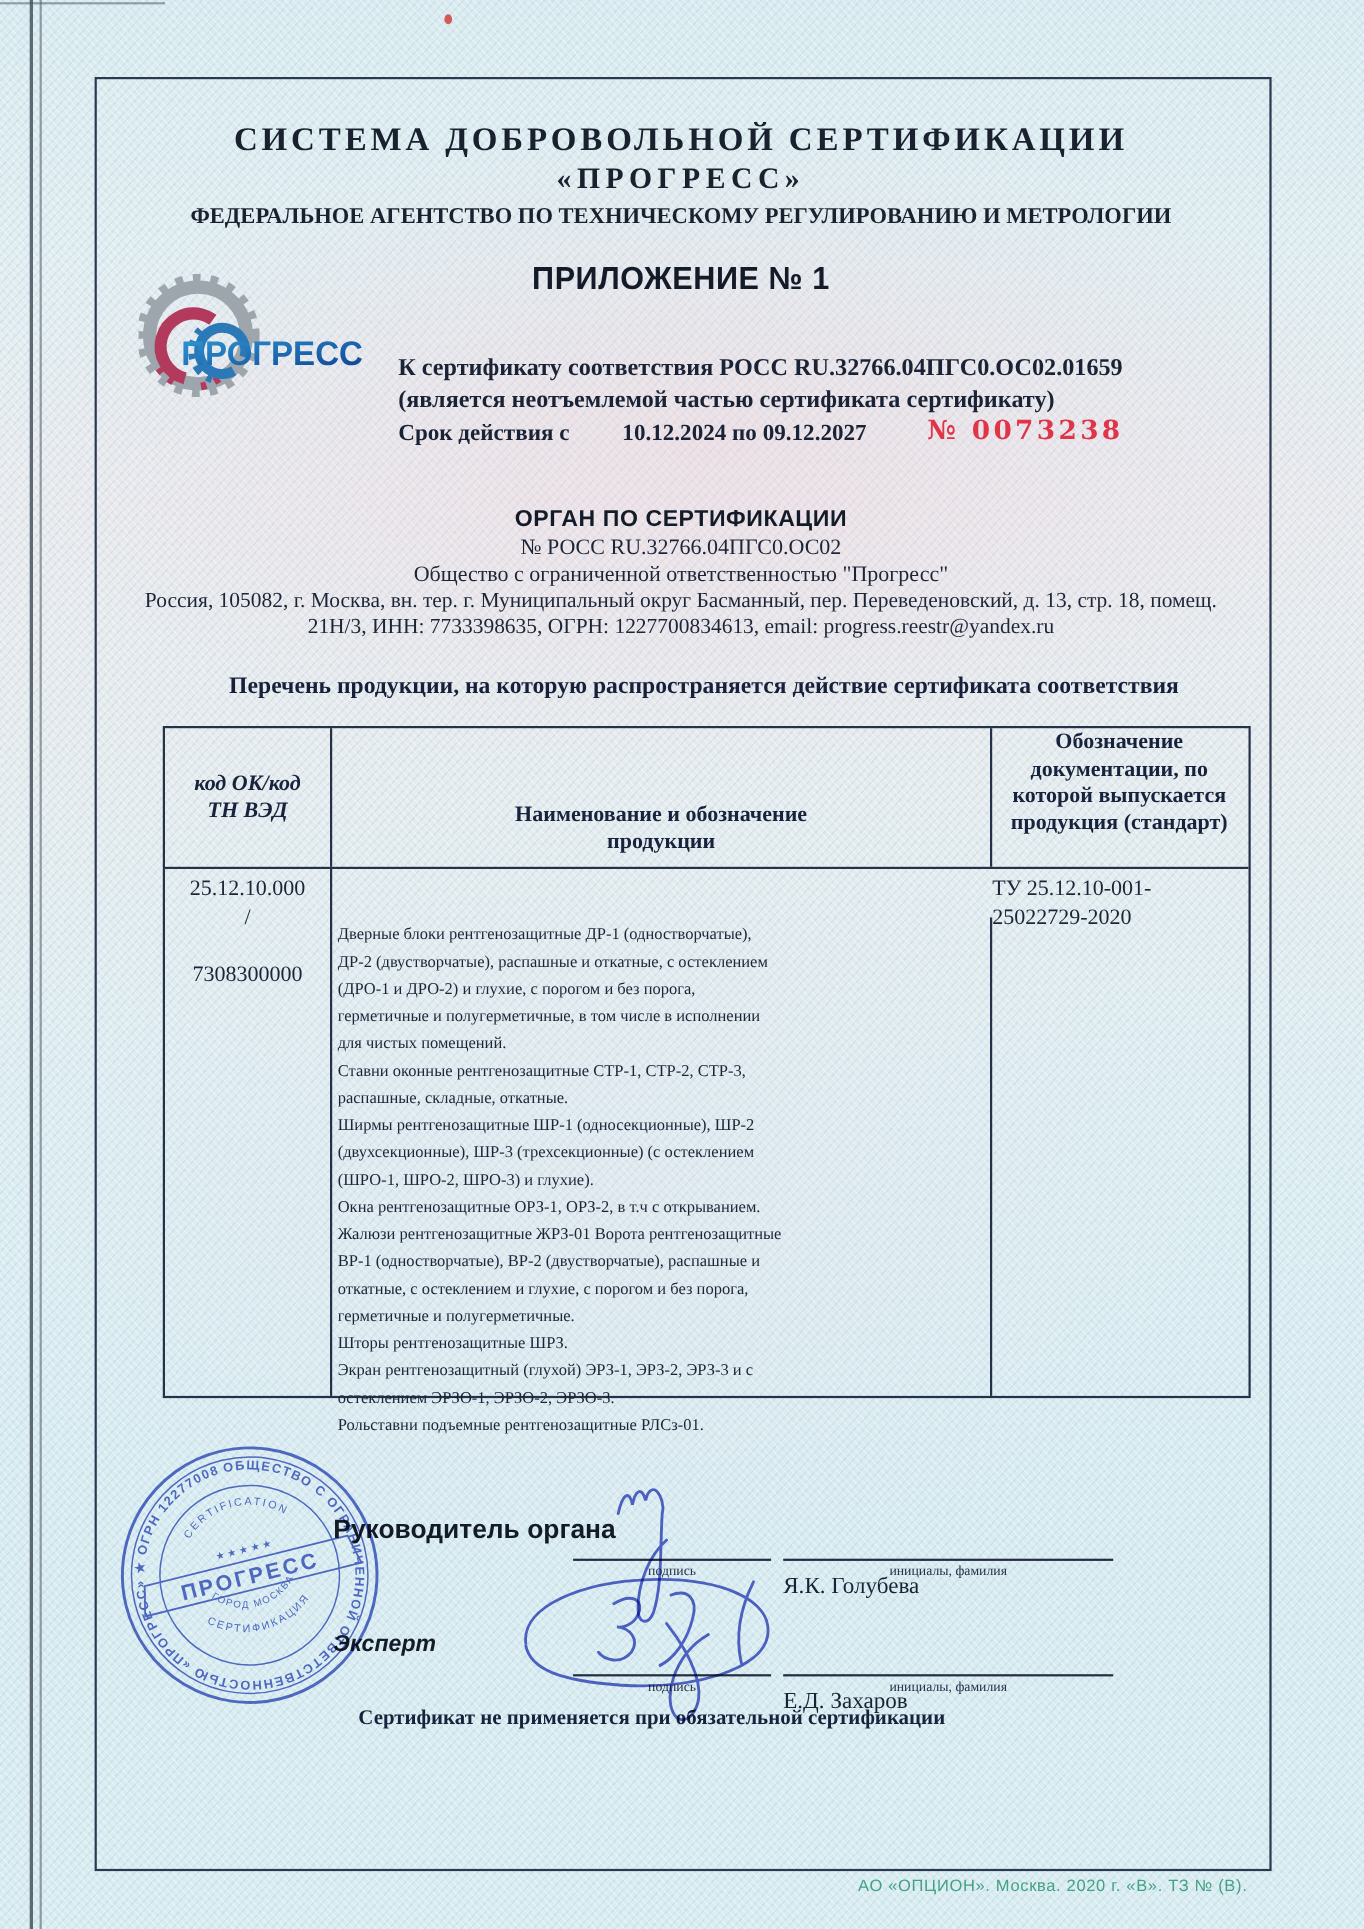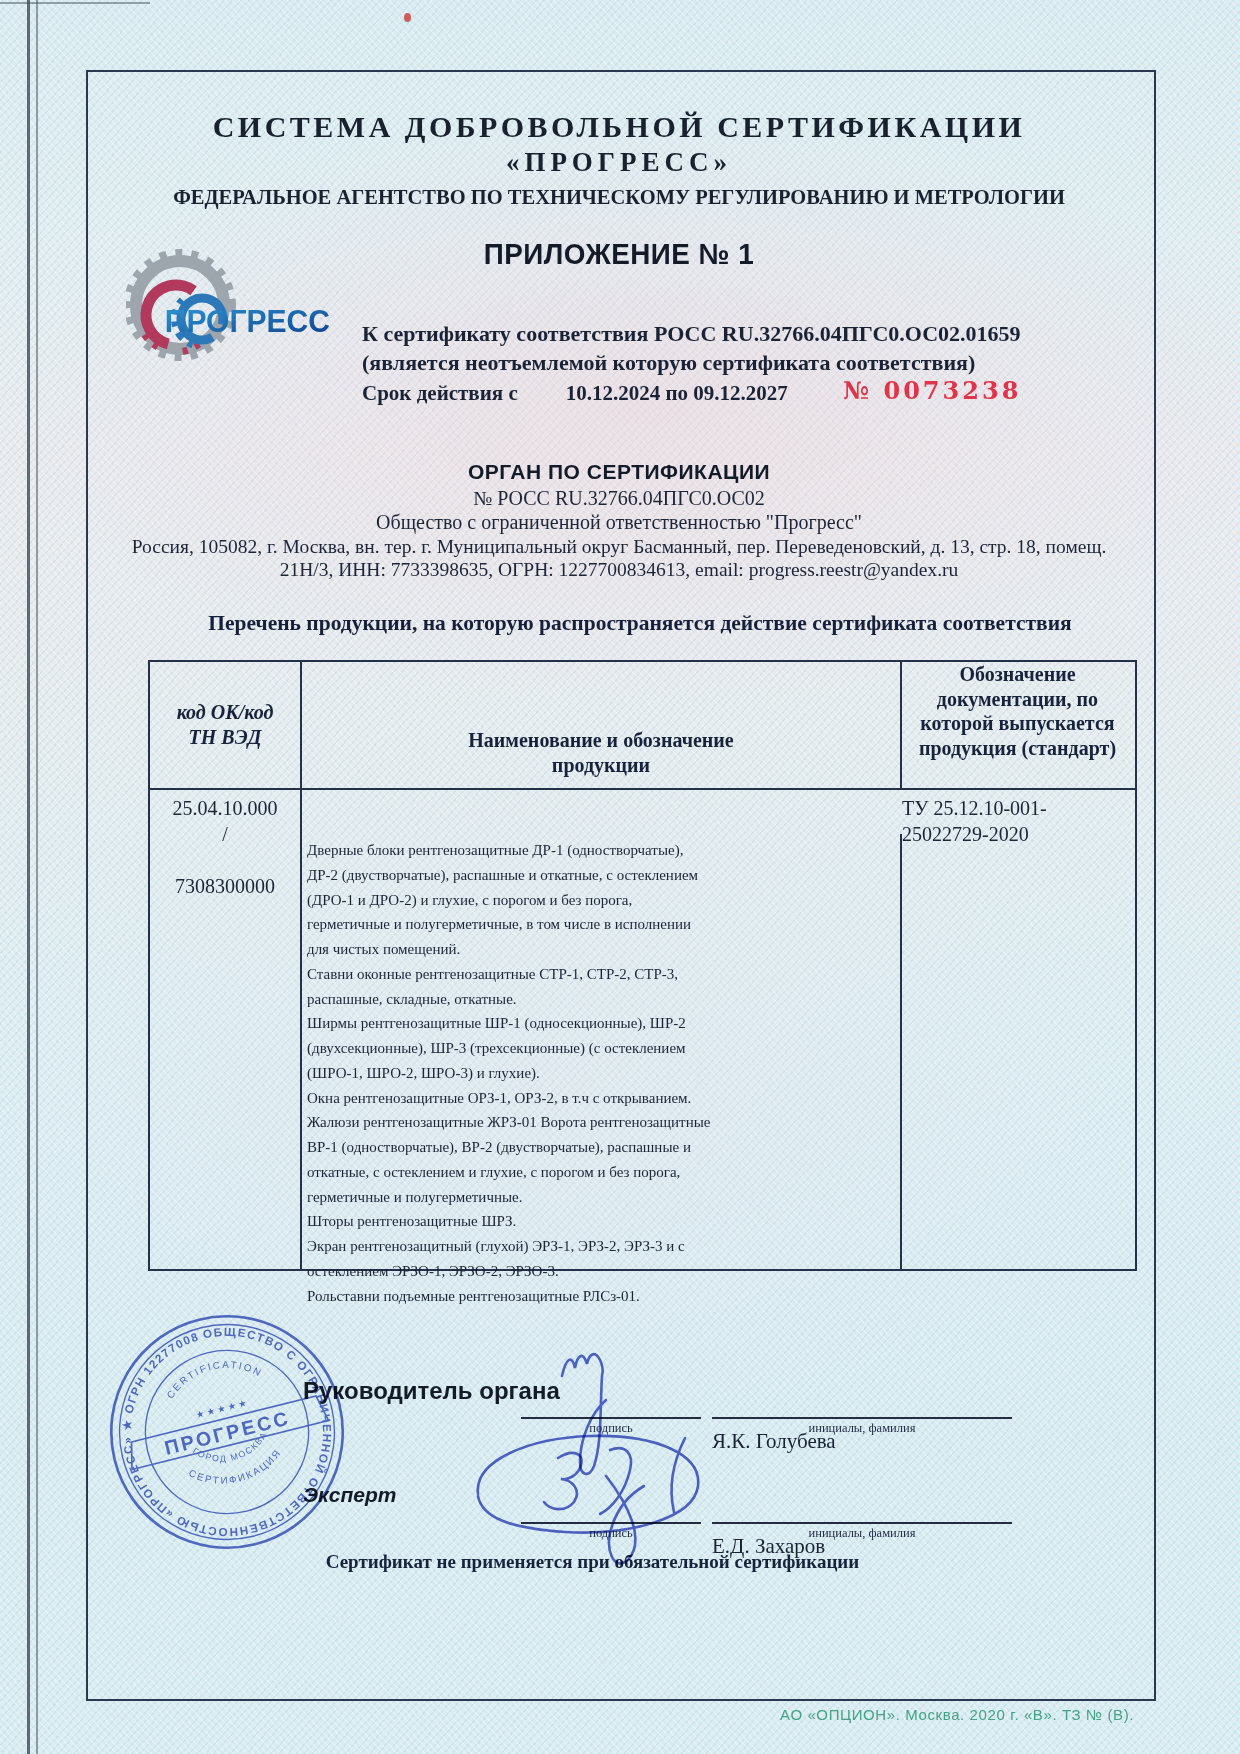--- a/index.html
+++ b/index.html
@@ -110,21 +110,21 @@
         <circle cx="50" cy="66" r="30" fill="none" stroke="#ae2b50" stroke-width="11" stroke-dasharray="105 200" transform="rotate(105 50 66)"></circle>
         <circle cx="50" cy="66" r="37" fill="none" stroke="#ae2b50" stroke-width="7" stroke-dasharray="5 8 5 170" transform="rotate(120 50 66)"></circle>
         <circle cx="76" cy="70" r="21" fill="none" stroke="#1d6fb4" stroke-width="9" stroke-dasharray="115 25" transform="rotate(60 76 70)"></circle>
         <circle cx="76" cy="70" r="28" fill="none" stroke="#1d6fb4" stroke-width="6" stroke-dasharray="5 7 5 7 5 7 5 120" transform="rotate(140 76 70)"></circle>
       </g>
       <text x="40" y="83" font-family="Liberation Sans, sans-serif" font-weight="bold" font-size="31" fill="url(#lg)" transform="scale(.97 1)">ПРОГРЕСС</text>
     </svg>
   </div>
 
   <div class="abs cert1 ser b">К сертификату соответствия РОСС RU.32766.04ПГС0.ОС02.01659</div>
-  <div class="abs cert2 ser b">(является неотъемлемой которую сертификата соответствия)</div>
+  <div class="abs cert2 ser b">(является неотъемлемой частью сертификата сертификату)</div>
   <div class="abs cert3 ser b">
     <span>Срок действия с</span><span class="dates">10.12.2024 по 09.12.2027</span>
   </div>
   <div class="abs cert-num">№ 0073238</div>
 
   <div class="abs organ-h san b ctr">ОРГАН ПО СЕРТИФИКАЦИИ</div>
   <div class="abs organ-n ser ctr ink">№ РОСС RU.32766.04ПГС0.ОС02</div>
   <div class="abs organ-o ser ctr ink">Общество с ограниченной ответственностью "Прогресс"</div>
   <div class="abs addr1 ser ctr ink">Россия, 105082, г. Москва, вн. тер. г. Муниципальный округ Басманный, пер. Переведеновский, д. 13, стр. 18, помещ.</div>
   <div class="abs addr2 ser ctr ink">21Н/3, ИНН: 7733398635, ОГРН: 1227700834613, email: progress.reestr@yandex.ru</div>
@@ -136,21 +136,21 @@
       <div class="c1 hc hc1 ser pre">код ОК/код
 ТН ВЭД</div>
       <div class="c2 hc hc2 ser pre">Наименование и обозначение
 продукции</div>
       <div class="c3 hc hc3 ser pre">Обозначение
 документации, по
 которой выпускается
 продукция (стандарт)</div>
     </div>
     <div class="tbody">
-      <div class="c1 bc1 ser pre ink">25.04.10.000
+      <div class="c1 bc1 ser pre ink">25.12.10.000
 /
 
 7308300000</div>
       <div class="c2 bc2 ser pre ink">Дверные блоки рентгенозащитные ДР-1 (одностворчатые),
 ДР-2 (двустворчатые), распашные и откатные, с остеклением
 (ДРО-1 и ДРО-2) и глухие, с порогом и без порога,
 герметичные и полугерметичные, в том числе в исполнении
 для чистых помещений.
 Ставни оконные рентгенозащитные СТР-1, СТР-2, СТР-3,
 распашные, складные, откатные.

